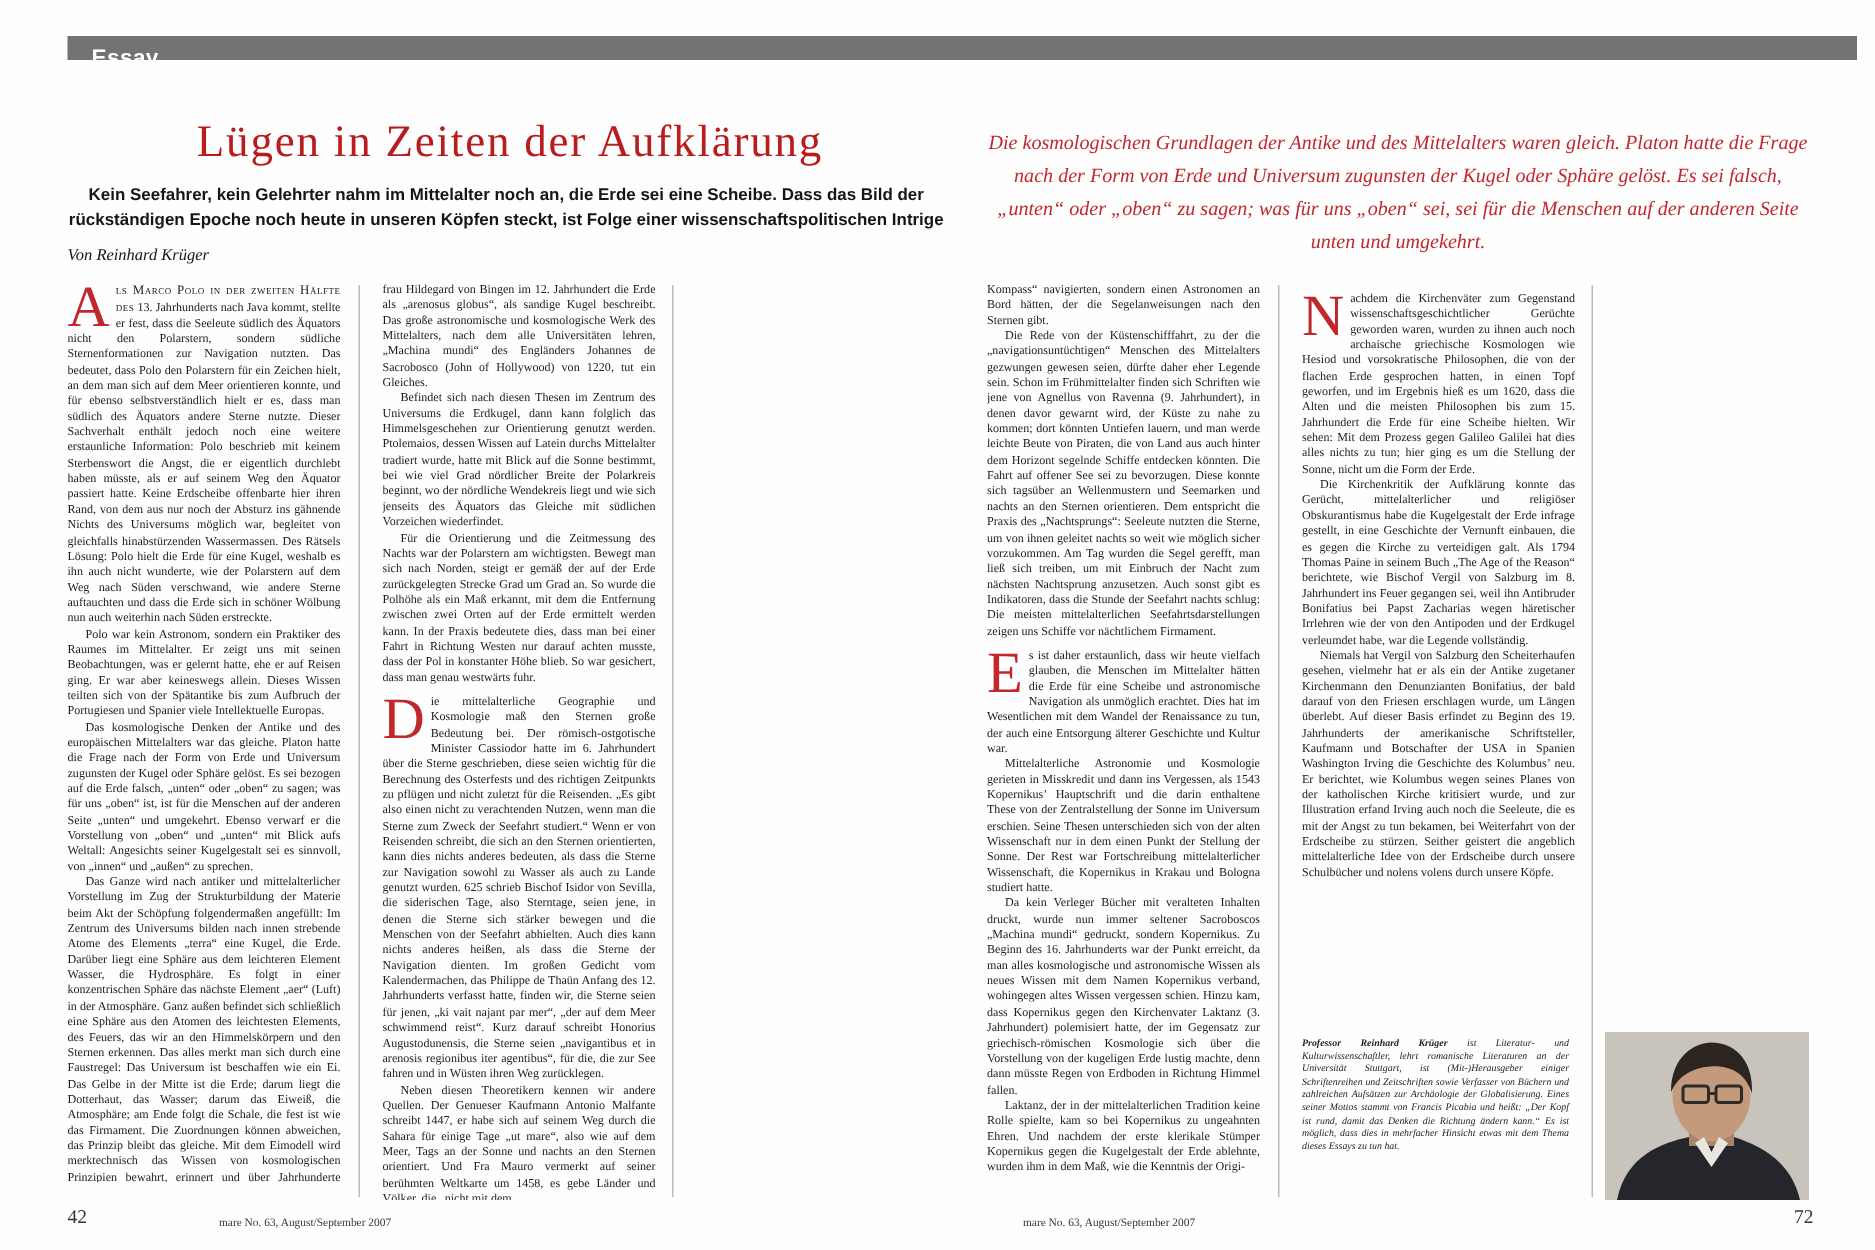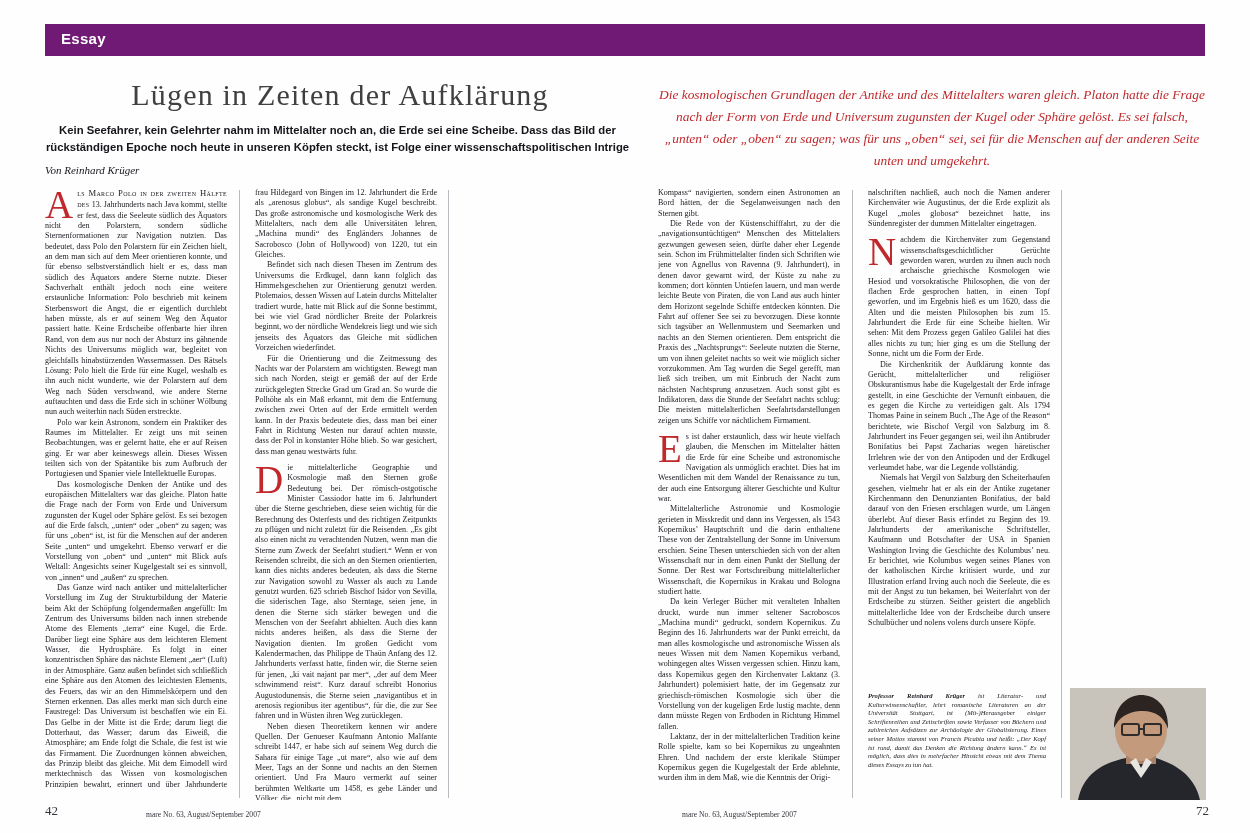--- a/index.html
+++ b/index.html
@@ -22,22 +22,23 @@
     background: #fefefe;
     box-sizing: border-box;
   }
 
   
   .banner {
     position: absolute;
     left: 45px;
     top: 24px;
     width: 1160px;
-    height: 32px;
-    background: #701a75;
+    height: 16px;
+    background: #737373;
+    padding-left: 33px;
   }
   .banner-label {
     position: absolute;
     left: 16px;
     top: 6px;
     color: #ffffff;
     font-family: "Liberation Sans", sans-serif;
     font-weight: bold;
     font-size: 15px;
     letter-spacing: 0.3px;
@@ -46,21 +47,21 @@
   
   .headline {
     position: absolute;
     left: 45px;
     top: 78px;
     width: 590px;
     text-align: center;
     font-family: "Liberation Serif", serif;
     font-size: 30px;
     letter-spacing: 1.2px;
-    color: #404040;
+    color: #b91c1c;
     font-weight: normal;
     margin: 0;
   }
 
   .standfirst {
     position: absolute;
     left: 45px;
     top: 122px;
     width: 585px;
     text-align: center;
@@ -231,21 +232,20 @@
     <p>Die Rede von der Küstenschifffahrt, zu der die „navigationsuntüchtigen“ Menschen des Mittelalters gezwungen gewesen seien, dürfte daher eher Legende sein. Schon im Frühmittelalter finden sich Schriften wie jene von Agnellus von Ravenna (9. Jahrhundert), in denen davor gewarnt wird, der Küste zu nahe zu kommen; dort könnten Untiefen lauern, und man werde leichte Beute von Piraten, die von Land aus auch hinter dem Horizont segelnde Schiffe entdecken könnten. Die Fahrt auf offener See sei zu bevorzugen. Diese konnte sich tagsüber an Wellenmustern und Seemarken und nachts an den Sternen orientieren. Dem entspricht die Praxis des „Nachtsprungs“: Seeleute nutzten die Sterne, um von ihnen geleitet nachts so weit wie möglich sicher vorzukommen. Am Tag wurden die Segel gerefft, man ließ sich treiben, um mit Einbruch der Nacht zum nächsten Nachtsprung anzusetzen. Auch sonst gibt es Indikatoren, dass die Stunde der Seefahrt nachts schlug: Die meisten mittelalterlichen Seefahrtsdarstellungen zeigen uns Schiffe vor nächtlichem Firmament.</p>
     <p class="noindent" style="margin-top:6px;">
       <span class="dropcap">E</span><span>s ist daher erstaunlich, dass wir heute vielfach glauben, die Menschen im Mittelalter hätten die Erde für eine Scheibe und astronomische Navigation als unmöglich erachtet. Dies hat im Wesentlichen mit dem Wandel der Renaissance zu tun, der auch eine Entsorgung älterer Geschichte und Kultur war.</span>
     </p>
     <p>Mittelalterliche Astronomie und Kosmologie gerieten in Misskredit und dann ins Vergessen, als 1543 Kopernikus’ Hauptschrift und die darin enthaltene These von der Zentralstellung der Sonne im Universum erschien. Seine Thesen unterschieden sich von der alten Wissenschaft nur in dem einen Punkt der Stellung der Sonne. Der Rest war Fortschreibung mittelalterlicher Wissenschaft, die Kopernikus in Krakau und Bologna studiert hatte.</p>
     <p>Da kein Verleger Bücher mit veralteten Inhalten druckt, wurde nun immer seltener Sacroboscos „Machina mundi“ gedruckt, sondern Kopernikus. Zu Beginn des 16. Jahrhunderts war der Punkt erreicht, da man alles kosmologische und astronomische Wissen als neues Wissen mit dem Namen Kopernikus verband, wohingegen altes Wissen vergessen schien. Hinzu kam, dass Kopernikus gegen den Kirchenvater Laktanz (3. Jahrhundert) polemisiert hatte, der im Gegensatz zur griechisch-römischen Kosmologie sich über die Vorstellung von der kugeligen Erde lustig machte, denn dann müsste Regen von Erdboden in Richtung Himmel fallen.</p>
     <p>Laktanz, der in der mittelalterlichen Tradition keine Rolle spielte, kam so bei Kopernikus zu ungeahnten Ehren. Und nachdem der erste klerikale Stümper Kopernikus gegen die Kugelgestalt der Erde ablehnte, wurden ihm in dem Maß, wie die Kenntnis der Origi-</p>
   </div>
 
   <div class="col" id="col4">
-    <p class="noindent">nalschriften nachließ, auch noch die Namen anderer Kirchenväter wie Augustinus, der die Erde explizit als Kugel „moles globosa“ bezeichnet hatte, ins Sündenregister der dummen Mittelalter eingetragen.</p>
     <p class="noindent" style="margin-top:6px;">
       <span class="dropcap">N</span><span>achdem die Kirchenväter zum Gegenstand wissenschaftsgeschichtlicher Gerüchte geworden waren, wurden zu ihnen auch noch archaische griechische Kosmologen wie Hesiod und vorsokratische Philosophen, die von der flachen Erde gesprochen hatten, in einen Topf geworfen, und im Ergebnis hieß es um 1620, dass die Alten und die meisten Philosophen bis zum 15. Jahrhundert die Erde für eine Scheibe hielten. Wir sehen: Mit dem Prozess gegen Galileo Galilei hat dies alles nichts zu tun; hier ging es um die Stellung der Sonne, nicht um die Form der Erde.</span>
     </p>
     <p>Die Kirchenkritik der Aufklärung konnte das Gerücht, mittelalterlicher und religiöser Obskurantismus habe die Kugelgestalt der Erde infrage gestellt, in eine Geschichte der Vernunft einbauen, die es gegen die Kirche zu verteidigen galt. Als 1794 Thomas Paine in seinem Buch „The Age of the Reason“ berichtete, wie Bischof Vergil von Salzburg im 8. Jahrhundert ins Feuer gegangen sei, weil ihn Antibruder Bonifatius bei Papst Zacharias wegen häretischer Irrlehren wie der von den Antipoden und der Erdkugel verleumdet habe, war die Legende vollständig.</p>
     <p>Niemals hat Vergil von Salzburg den Scheiterhaufen gesehen, vielmehr hat er als ein der Antike zugetaner Kirchenmann den Denunzianten Bonifatius, der bald darauf von den Friesen erschlagen wurde, um Längen überlebt. Auf dieser Basis erfindet zu Beginn des 19. Jahrhunderts der amerikanische Schriftsteller, Kaufmann und Botschafter der USA in Spanien Washington Irving die Geschichte des Kolumbus’ neu. Er berichtet, wie Kolumbus wegen seines Planes von der katholischen Kirche kritisiert wurde, und zur Illustration erfand Irving auch noch die Seeleute, die es mit der Angst zu tun bekamen, bei Weiterfahrt von der Erdscheibe zu stürzen. Seither geistert die angeblich mittelalterliche Idee von der Erdscheibe durch unsere Schulbücher und nolens volens durch unsere Köpfe.</p>
   </div>
 
   <div class="bio">
     <b>Professor Reinhard Krüger</b>
     <span>ist Literatur- und Kulturwissenschaftler, lehrt romanische Literaturen an der Universität Stuttgart, ist (Mit-)Herausgeber einiger Schriftenreihen und Zeitschriften sowie Verfasser von Büchern und zahlreichen Aufsätzen zur Archäologie der Globalisierung. Eines seiner Mottos stammt von Francis Picabia und heißt: „Der Kopf ist rund, damit das Denken die Richtung ändern kann.“ Es ist möglich, dass dies in mehrfacher Hinsicht etwas mit dem Thema dieses Essays zu tun hat.</span>

